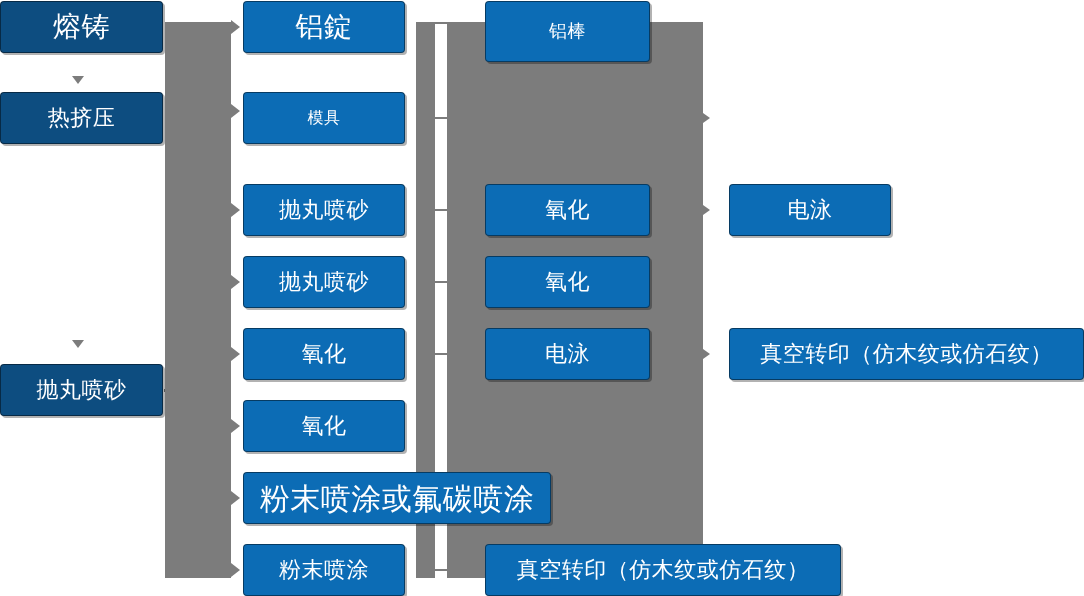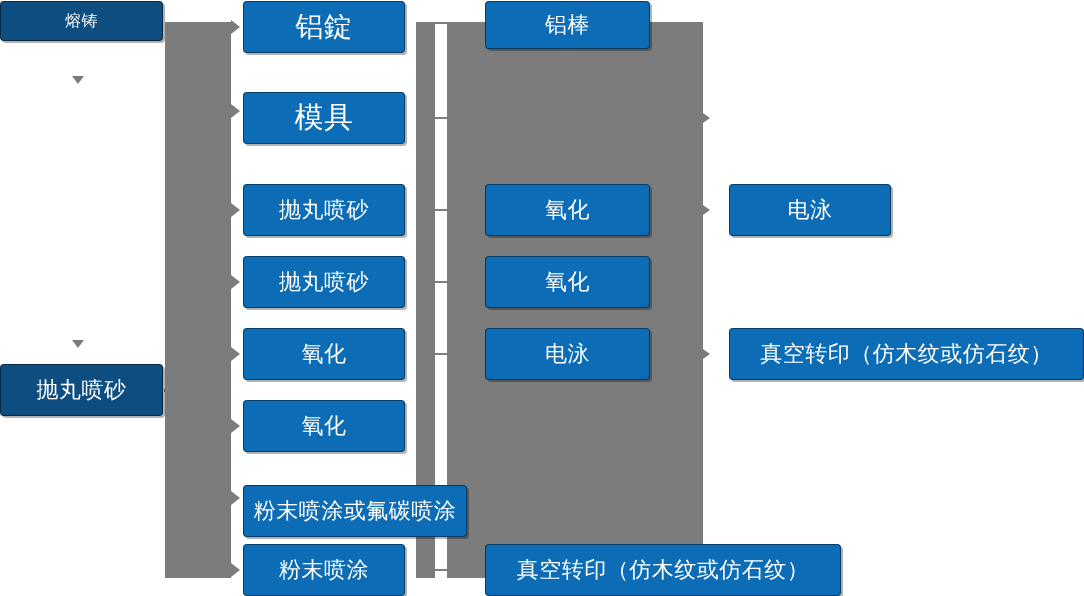--- a/index.html
+++ b/index.html
@@ -86,53 +86,56 @@
 
   <div class="band" style="left:447px;top:22px;width:256px;height:556px;"></div>
 
   <div class="arrow-sm" style="left:703px;top:113px;"></div>
   <div class="arrow-sm" style="left:703px;top:205px;"></div>
   <div class="arrow-sm" style="left:703px;top:349px;"></div>
   <div class="arrow-stem" style="left:694px;top:116px;width:12px;"></div>
   <div class="arrow-stem" style="left:694px;top:208px;width:12px;"></div>
   <div class="arrow-stem" style="left:694px;top:352px;width:12px;"></div>
 
-  <div class="box dark" style="left:0px;top:1px;width:163px;height:40px;font-size:16px;">
+  <div class="box dark" style="left:0px;top:1px;width:163px;height:52px;font-size:28px;">
     <span class="lbl">熔铸</span>
+  </div>
+  <div class="box dark" style="left:0px;top:92px;width:163px;height:52px;font-size:22px;">
+    <span class="lbl">热挤压</span>
   </div>
   <div class="box dark" style="left:0px;top:364px;width:163px;height:52px;font-size:22px;">
     <span class="lbl">抛丸喷砂</span>
   </div>
 
   <div class="box bright" style="left:243px;top:1px;width:162px;height:52px;font-size:28px;">
     <span class="lbl">铝錠</span>
   </div>
-  <div class="box bright" style="left:243px;top:92px;width:162px;height:52px;font-size:29px;">
+  <div class="box bright" style="left:243px;top:92px;width:162px;height:52px;font-size:16px;">
     <span class="lbl">模具</span>
   </div>
   <div class="box bright" style="left:243px;top:184px;width:162px;height:52px;font-size:22px;">
     <span class="lbl">抛丸喷砂</span>
   </div>
   <div class="box bright" style="left:243px;top:256px;width:162px;height:52px;font-size:22px;">
     <span class="lbl">抛丸喷砂</span>
   </div>
   <div class="box bright" style="left:243px;top:328px;width:162px;height:52px;font-size:22px;">
     <span class="lbl">氧化</span>
   </div>
   <div class="box bright" style="left:243px;top:400px;width:162px;height:52px;font-size:22px;">
     <span class="lbl">氧化</span>
   </div>
-  <div class="box bright" style="left:243px;top:485px;width:224px;height:52px;font-size:22px;">
+  <div class="box bright" style="left:243px;top:472px;width:308px;height:52px;font-size:30px;">
     <span class="lbl">粉末喷涂或氟碳喷涂</span>
   </div>
   <div class="box bright" style="left:243px;top:544px;width:162px;height:52px;font-size:22px;">
     <span class="lbl">粉末喷涂</span>
   </div>
 
-  <div class="box bright" style="left:485px;top:1px;width:165px;height:48px;font-size:22px;">
+  <div class="box bright" style="left:485px;top:1px;width:165px;height:61px;font-size:18px;">
     <span class="lbl">铝棒</span>
   </div>
   <div class="box bright" style="left:485px;top:184px;width:165px;height:52px;font-size:22px;">
     <span class="lbl">氧化</span>
   </div>
   <div class="box bright" style="left:485px;top:256px;width:165px;height:52px;font-size:22px;">
     <span class="lbl">氧化</span>
   </div>
   <div class="box bright" style="left:485px;top:328px;width:165px;height:52px;font-size:22px;">
     <span class="lbl">电泳</span>

